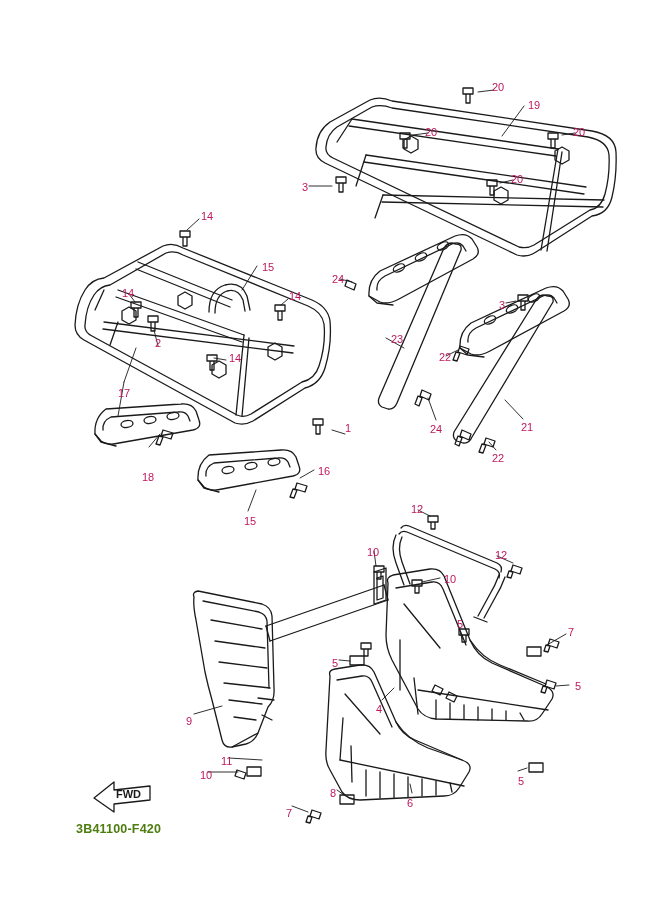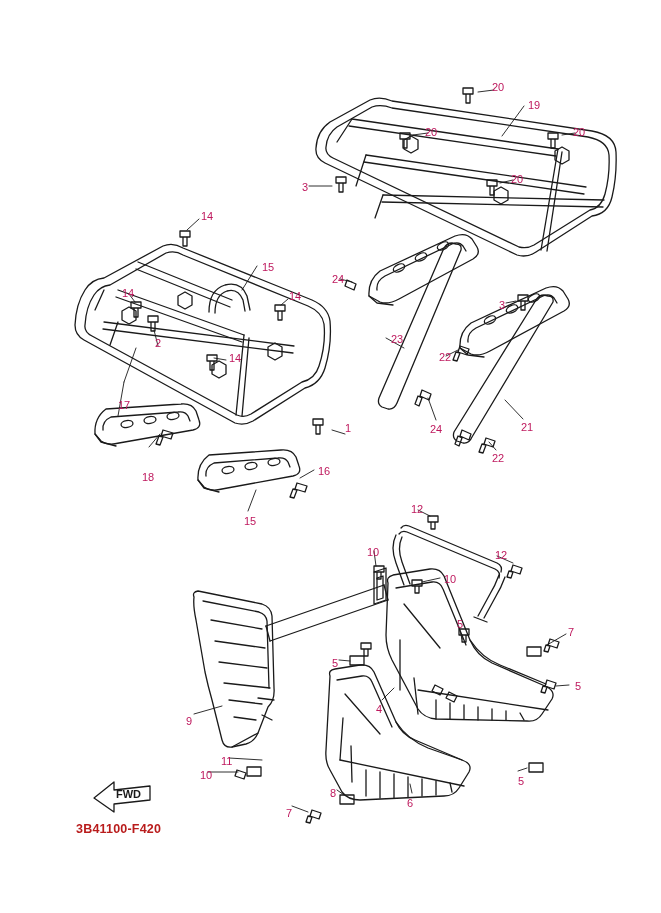--- a/index.html
+++ b/index.html
@@ -31,21 +31,21 @@
     font-weight: 400;
     color: #be185d;
     white-space: nowrap;
     line-height: 1;
   }
   .partcode {
     position: absolute;
     font-family: "Liberation Sans", sans-serif;
     font-size: 12.5px;
     font-weight: 700;
-    color: #b91c1c;
+    color: #4d7c0f;
     letter-spacing: 0.2px;
     white-space: nowrap;
   }
   .fwd-label {
     position: absolute;
     font-family: "Liberation Sans", sans-serif;
     font-size: 11px;
     font-weight: 700;
     color: #1a1a1a;
     white-space: nowrap;
@@ -320,21 +320,21 @@
   <div class="callout" style="left:221px;top:756px;">11</div>
   <div class="callout" style="left:411px;top:504px;">12</div>
   <div class="callout" style="left:495px;top:550px;">12</div>
   <div class="callout" style="left:262px;top:262px;">15</div>
   <div class="callout" style="left:201px;top:211px;">14</div>
   <div class="callout" style="left:122px;top:288px;">14</div>
   <div class="callout" style="left:289px;top:291px;">14</div>
   <div class="callout" style="left:229px;top:353px;">14</div>
   <div class="callout" style="left:244px;top:516px;">15</div>
   <div class="callout" style="left:318px;top:466px;">16</div>
-  <div class="callout" style="left:118px;top:388px;margin-top:12px;">17</div>
+  <div class="callout" style="left:118px;top:388px;">17</div>
   <div class="callout" style="left:142px;top:452px;margin-top:20px;">18</div>
   <div class="callout" style="left:528px;top:100px;">19</div>
   <div class="callout" style="left:492px;top:82px;">20</div>
   <div class="callout" style="left:425px;top:127px;">20</div>
   <div class="callout" style="left:573px;top:127px;">20</div>
   <div class="callout" style="left:511px;top:174px;">20</div>
   <div class="callout" style="left:521px;top:422px;text-align:right;">21</div>
   <div class="callout" style="left:439px;top:352px;">22</div>
   <div class="callout" style="left:492px;top:453px;">22</div>
   <div class="callout" style="left:379px;top:334px;margin-left:12px;">23</div>

